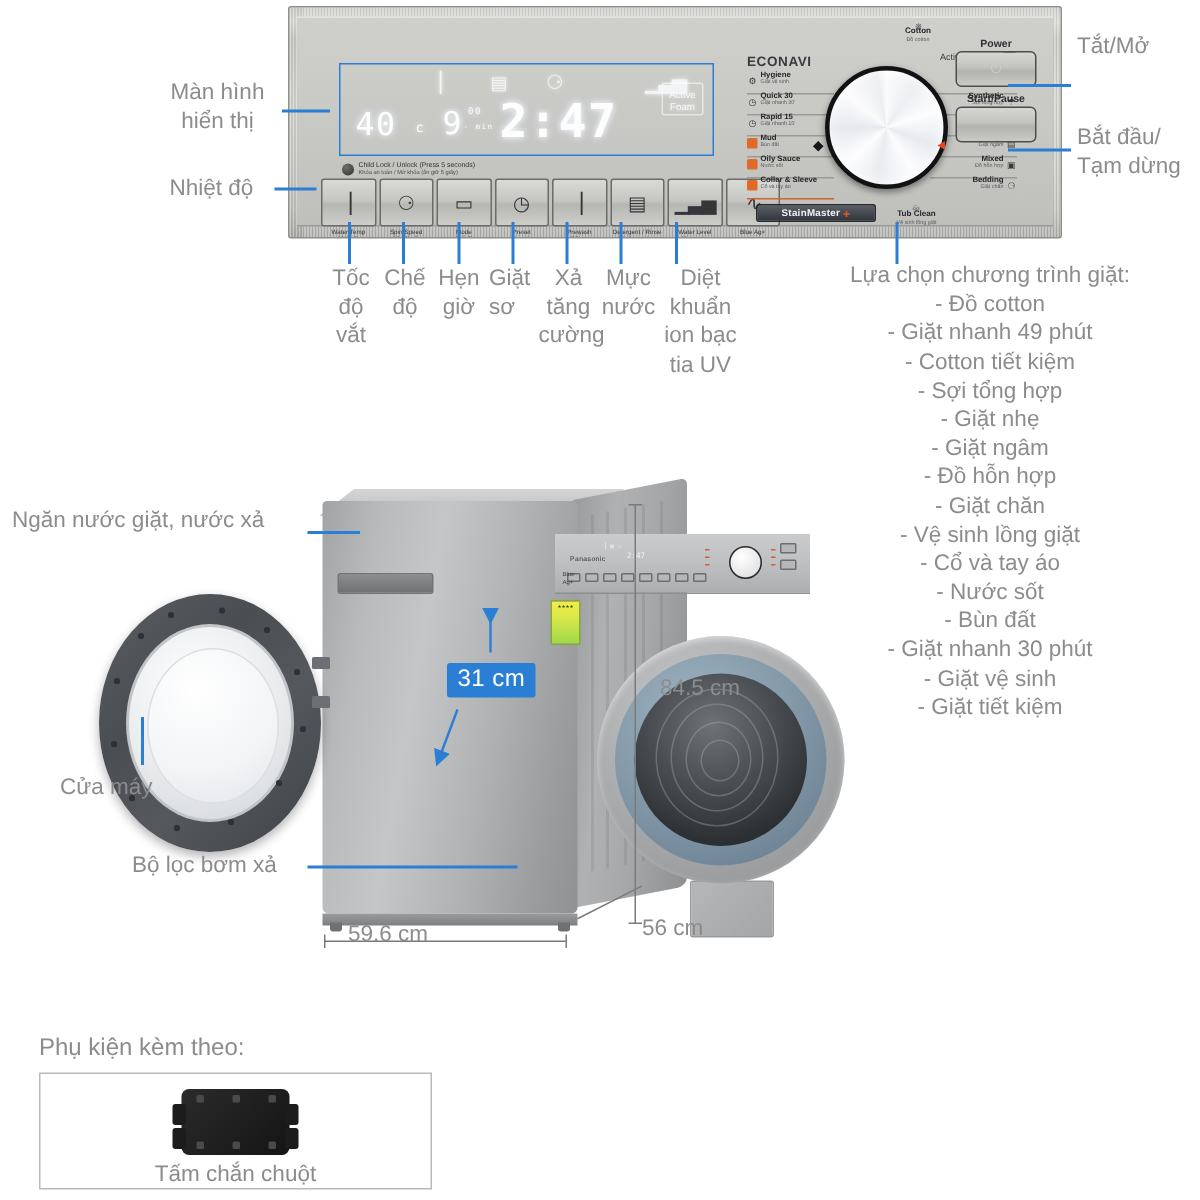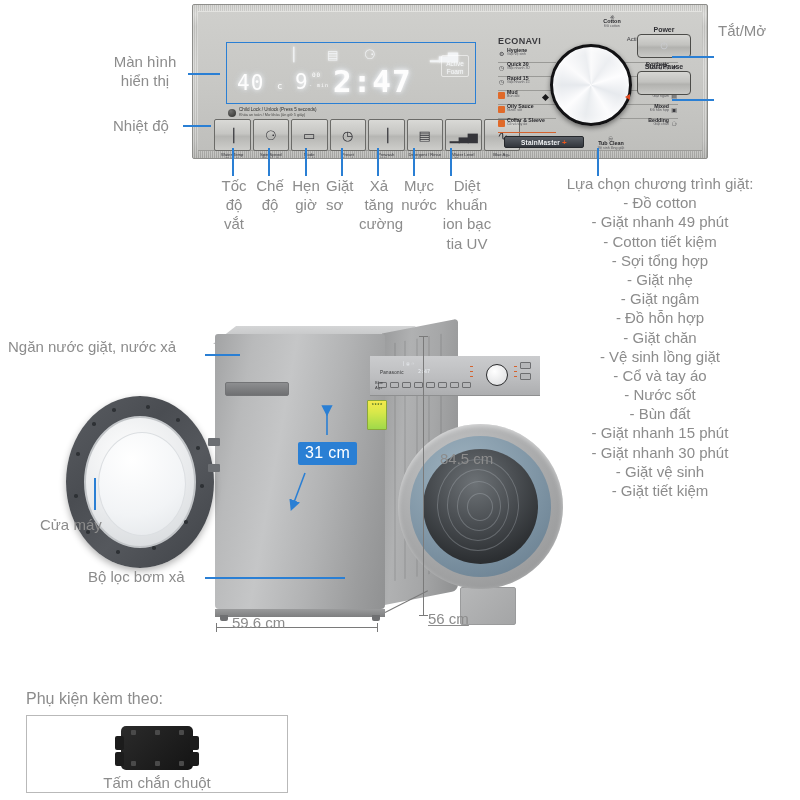--- a/index.html
+++ b/index.html
@@ -479,20 +479,24 @@
     <div>hiển thị</div>
   </div>
   <div class="bline h" style="left:188px; top:73px; width:32px;"></div>
 
   <div class="anno" style="left:113px; top:116px;">Nhiệt độ</div>
   <div class="bline h" style="left:183px; top:125px; width:28px;"></div>
 
   <div class="anno" style="left:718px; top:21px;">Tắt/Mở</div>
   <div class="bline h" style="left:672px; top:56px; width:42px;"></div>
 
+  <div class="anno" style="left:718px; top:82px; width:80px;">
+    <div>Bắt đầu/</div>
+    <div>Tạm dừng</div>
+  </div>
   <div class="bline h" style="left:672px; top:99px; width:42px;"></div>
 
   <div class="bline v" style="left:232px; top:148px; height:28px;"></div>
   <div class="bline v" style="left:268px; top:148px; height:28px;"></div>
   <div class="bline v" style="left:305px; top:148px; height:28px;"></div>
   <div class="bline v" style="left:341px; top:148px; height:28px;"></div>
   <div class="bline v" style="left:377px; top:148px; height:28px;"></div>
   <div class="bline v" style="left:413px; top:148px; height:28px;"></div>
   <div class="bline v" style="left:450px; top:148px; height:28px;"></div>
   <div class="bline v" style="left:597px; top:148px; height:28px;"></div>
@@ -537,21 +541,20 @@
     <div>- Cotton tiết kiệm</div>
     <div>- Sợi tổng hợp</div>
     <div>- Giặt nhẹ</div>
     <div>- Giặt ngâm</div>
     <div>- Đồ hỗn hợp</div>
     <div>- Giặt chăn</div>
     <div>- Vệ sinh lồng giặt</div>
     <div>- Cổ và tay áo</div>
     <div>- Nước sốt</div>
     <div>- Bùn đất</div>
-    <div>- Giặt nhanh 15 phút</div>
     <div>- Giặt nhanh 30 phút</div>
     <div>- Giặt vệ sinh</div>
     <div>- Giặt tiết kiệm</div>
   </div>
 
   <div id="photo">
 
     <div id="topFace"></div>
     <div id="side">
       <span class="sideRib" style="left:12px;"></span>
@@ -653,21 +656,21 @@
   <div class="tick" style="left:419px; top:336px; width:9px; height:1px;"></div>
   <div class="tick" style="left:419px; top:615px; width:9px; height:1px;"></div>
   <div class="dim" style="left:440px; top:450px;text-align:right;">84.5 cm</div>
 
   <div class="dimline h" style="left:216px; top:627px; width:162px;"></div>
   <div class="tick" style="left:216px; top:623px; width:1px; height:9px;"></div>
   <div class="tick" style="left:377px; top:623px; width:1px; height:9px;"></div>
   <div class="dim" style="left:232px; top:614px;">59.6 cm</div>
 
   <div class="dimline h" style="left:385px; top:612px; width:48px; transform:rotate(-27deg); transform-origin:left center;"></div>
-  <div class="dim" style="left:428px; top:610px;text-decoration:underline;">56 cm</div>
+  <div class="dim" style="left:428px; top:610px;">56 cm</div>
 
   <div id="accTitle">Phụ kiện kèm theo:</div>
   <div id="accBox">
 
     <div class="accCell">
       <div id="mousePlate">
         <span class="plDot" style="left:10px;top:4px;"></span>
         <span class="plDot" style="left:34px;top:4px;"></span>
         <span class="plDot" style="left:58px;top:4px;"></span>
         <span class="plDot" style="left:10px;top:35px;"></span>

